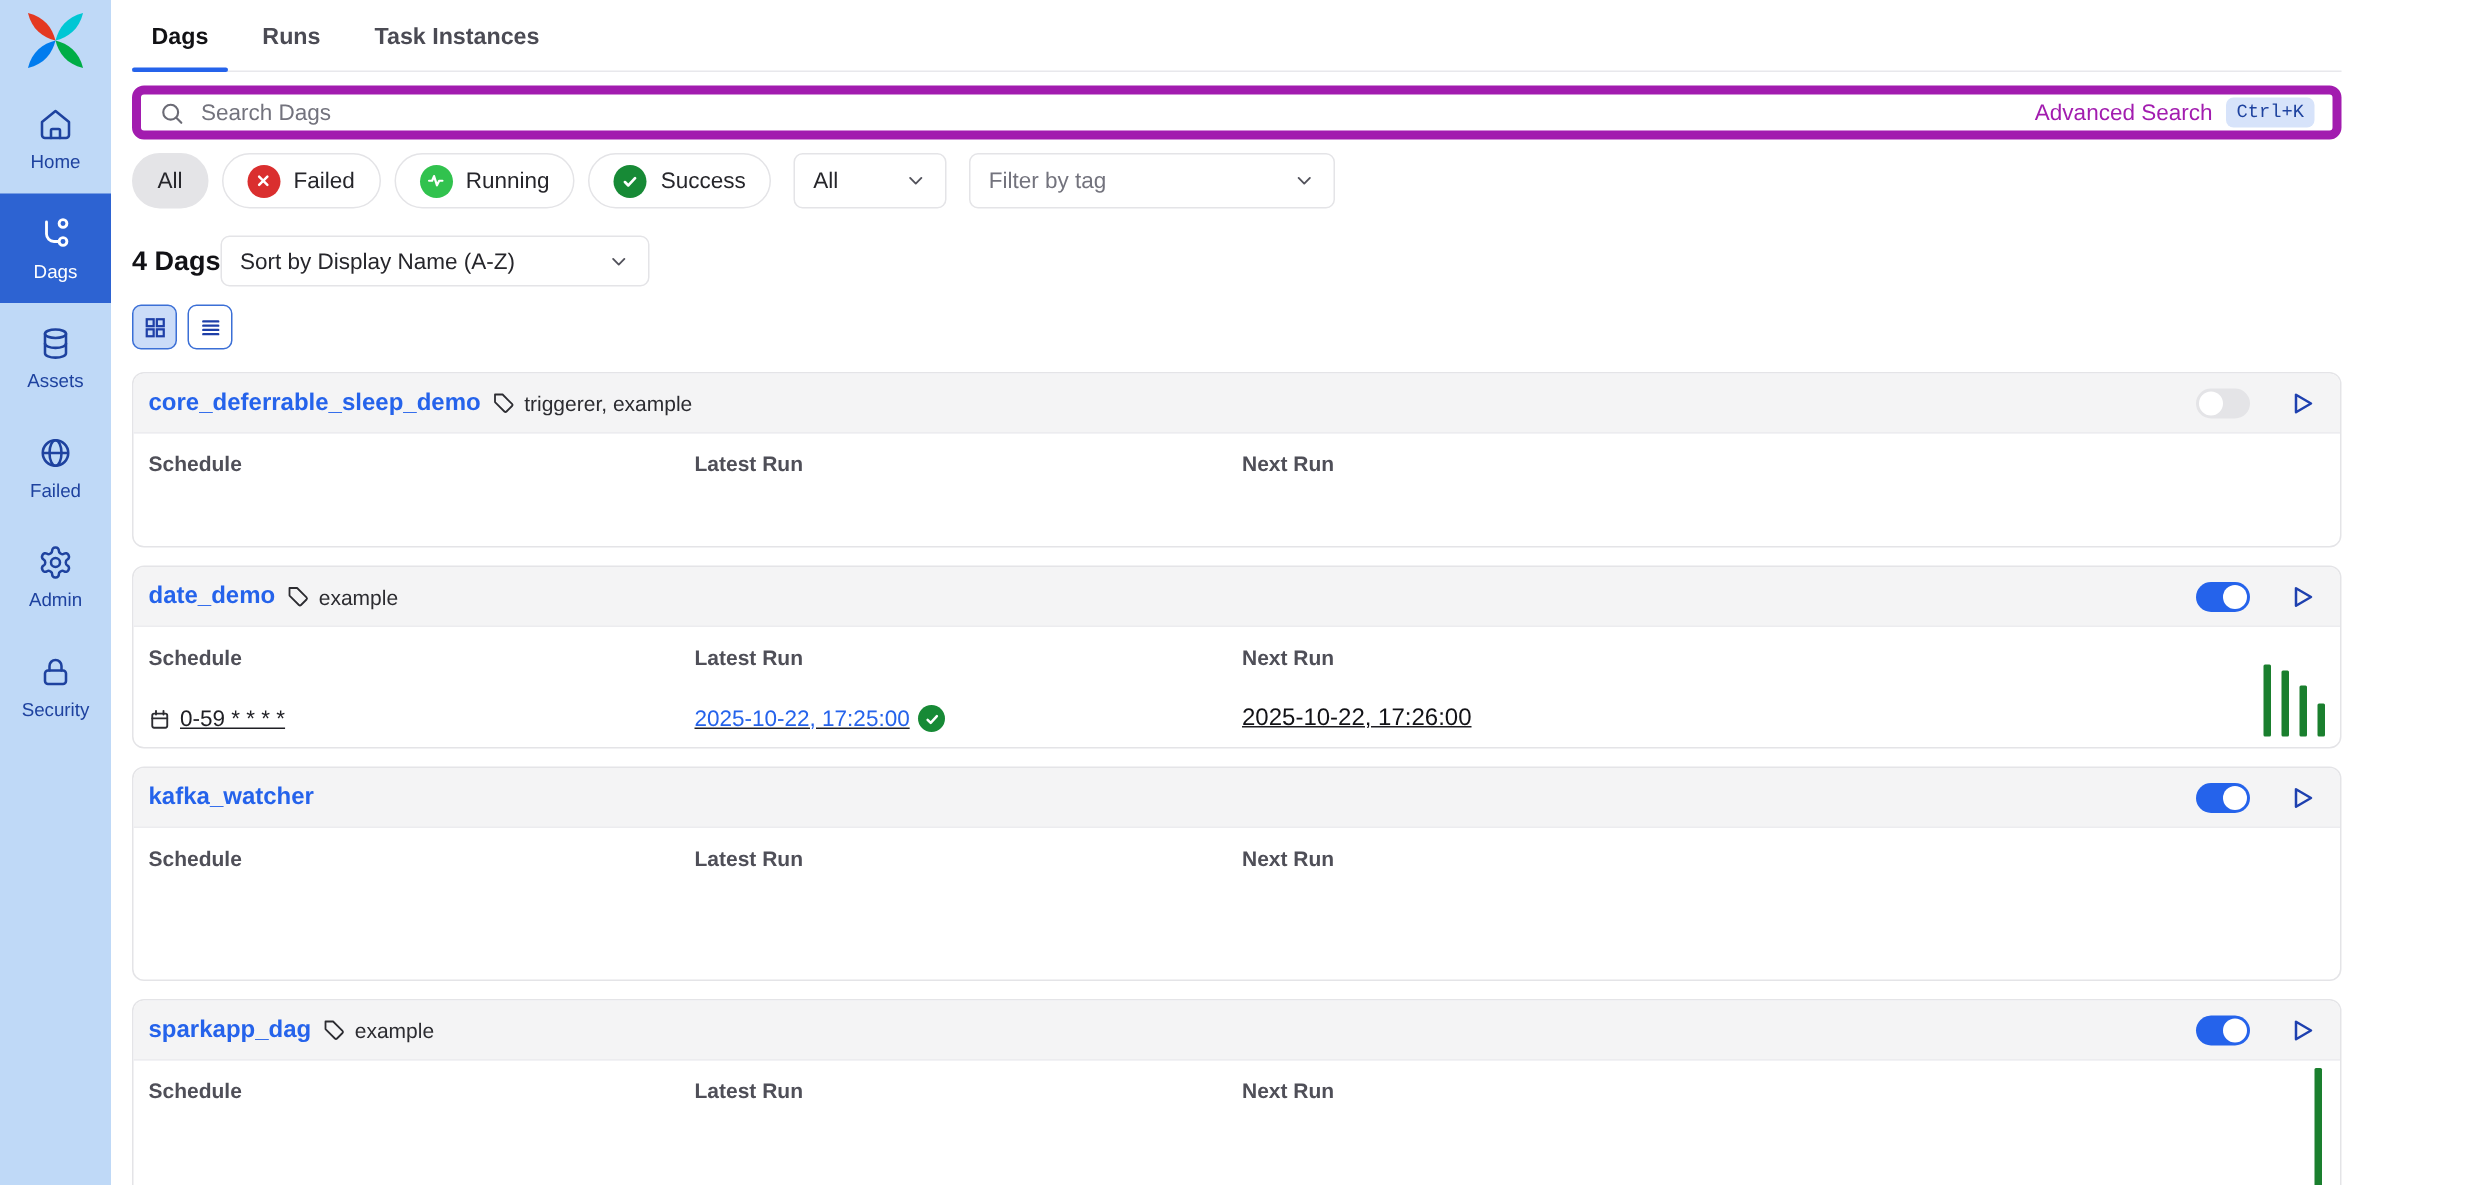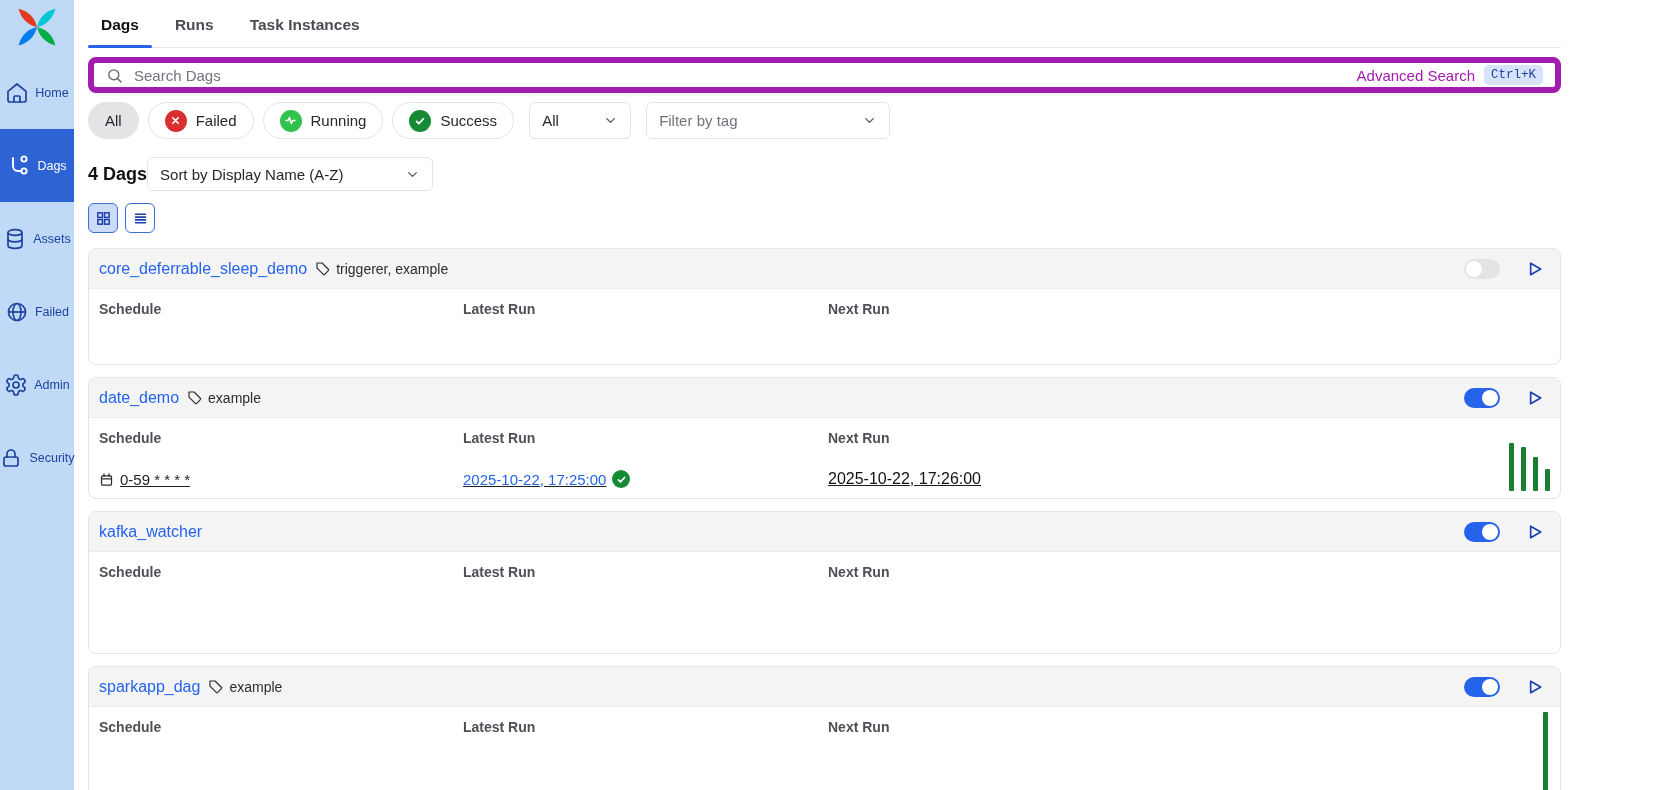--- a/index.html
+++ b/index.html
@@ -8,21 +8,21 @@
     --failed-red:#da2f2f; --link-blue:#2563eb; --bar-green:#1a7f2e;
   }
   *{box-sizing:border-box;}
   html,body{margin:0;padding:0;}
   body{width:1655px;height:790px;overflow:hidden;background:#fff;color:#18181b;
        font-family:"Liberation Sans",sans-serif;}
   
   .sidebar{position:fixed;left:0;top:0;width:74px;height:790px;background:var(--sidebar-bg);
            display:flex;flex-direction:column;align-items:center;z-index:5;}
   .logo{margin:6px 0 8px;display:flex;}
-  .nav-item{width:74px;height:73px;display:flex;flex-direction:row;align-items:center;
+  .nav-item{width:74px;height:73px;display:flex;flex-direction:column;align-items:center;
             justify-content:center;gap:6px;color:var(--sidebar-text);cursor:pointer;}
   .nav-item.active{background:var(--sidebar-active-bg);color:#fff;}
   .nav-item svg{flex:0 0 auto;}
   .nav-label{font-size:12.5px;}
   
   .main{margin-left:74px;padding:0 94px 0 14px;}
   .tabs{display:flex;gap:10px;border-bottom:1px solid #e8e8ec;padding-top:8px;}
   .tab{padding:8px 13px 13px;font-size:15.5px;font-weight:600;color:#4b4b54;
        position:relative;cursor:pointer;}
   .tab.active{color:#111114;font-weight:700;}
@@ -61,21 +61,21 @@
   #sort-select{width:286px;height:34px;}
   .view-toggles{margin-top:12px;display:flex;gap:7px;}
   .vt-btn{width:30px;height:30px;border:1px solid #3b6fd6;border-radius:6px;background:#fff;
        display:flex;align-items:center;justify-content:center;color:#1e3fa8;cursor:pointer;}
   .vt-btn.active{background:#cbdcf8;}
   
   .cards{margin-top:15px;display:flex;flex-direction:column;gap:12px;}
   .card{border:1px solid #e4e4e7;border-radius:8px;overflow:hidden;position:relative;background:#fff;}
   .card-header{height:40px;background:#f4f4f5;display:flex;align-items:center;gap:8px;
        padding:0 16px 0 10px;border-bottom:1px solid #ececef;}
-  .dag-name{color:var(--link-blue);font-size:16px;font-weight:400;cursor:pointer;}
+  .dag-name{color:var(--link-blue);font-size:16px;font-weight:700;cursor:pointer;}
   .tag-group{display:flex;align-items:center;gap:5px;color:#2c2c31;}
   .tags-text{font-size:14px;}
   .hdr-spacer{flex:1;}
   .toggle{width:36px;height:20px;border-radius:10px;position:relative;cursor:pointer;flex:0 0 auto;}
   .toggle.off{background:#e4e4e7;}
   .toggle.on{background:var(--accent);}
   .toggle .knob{position:absolute;top:2px;width:16px;height:16px;border-radius:50%;background:#fff;}
   .toggle.off .knob{left:2px;}
   .toggle.on .knob{right:2px;}
   .play-btn{margin-left:16px;color:#1e40af;cursor:pointer;display:flex;}

